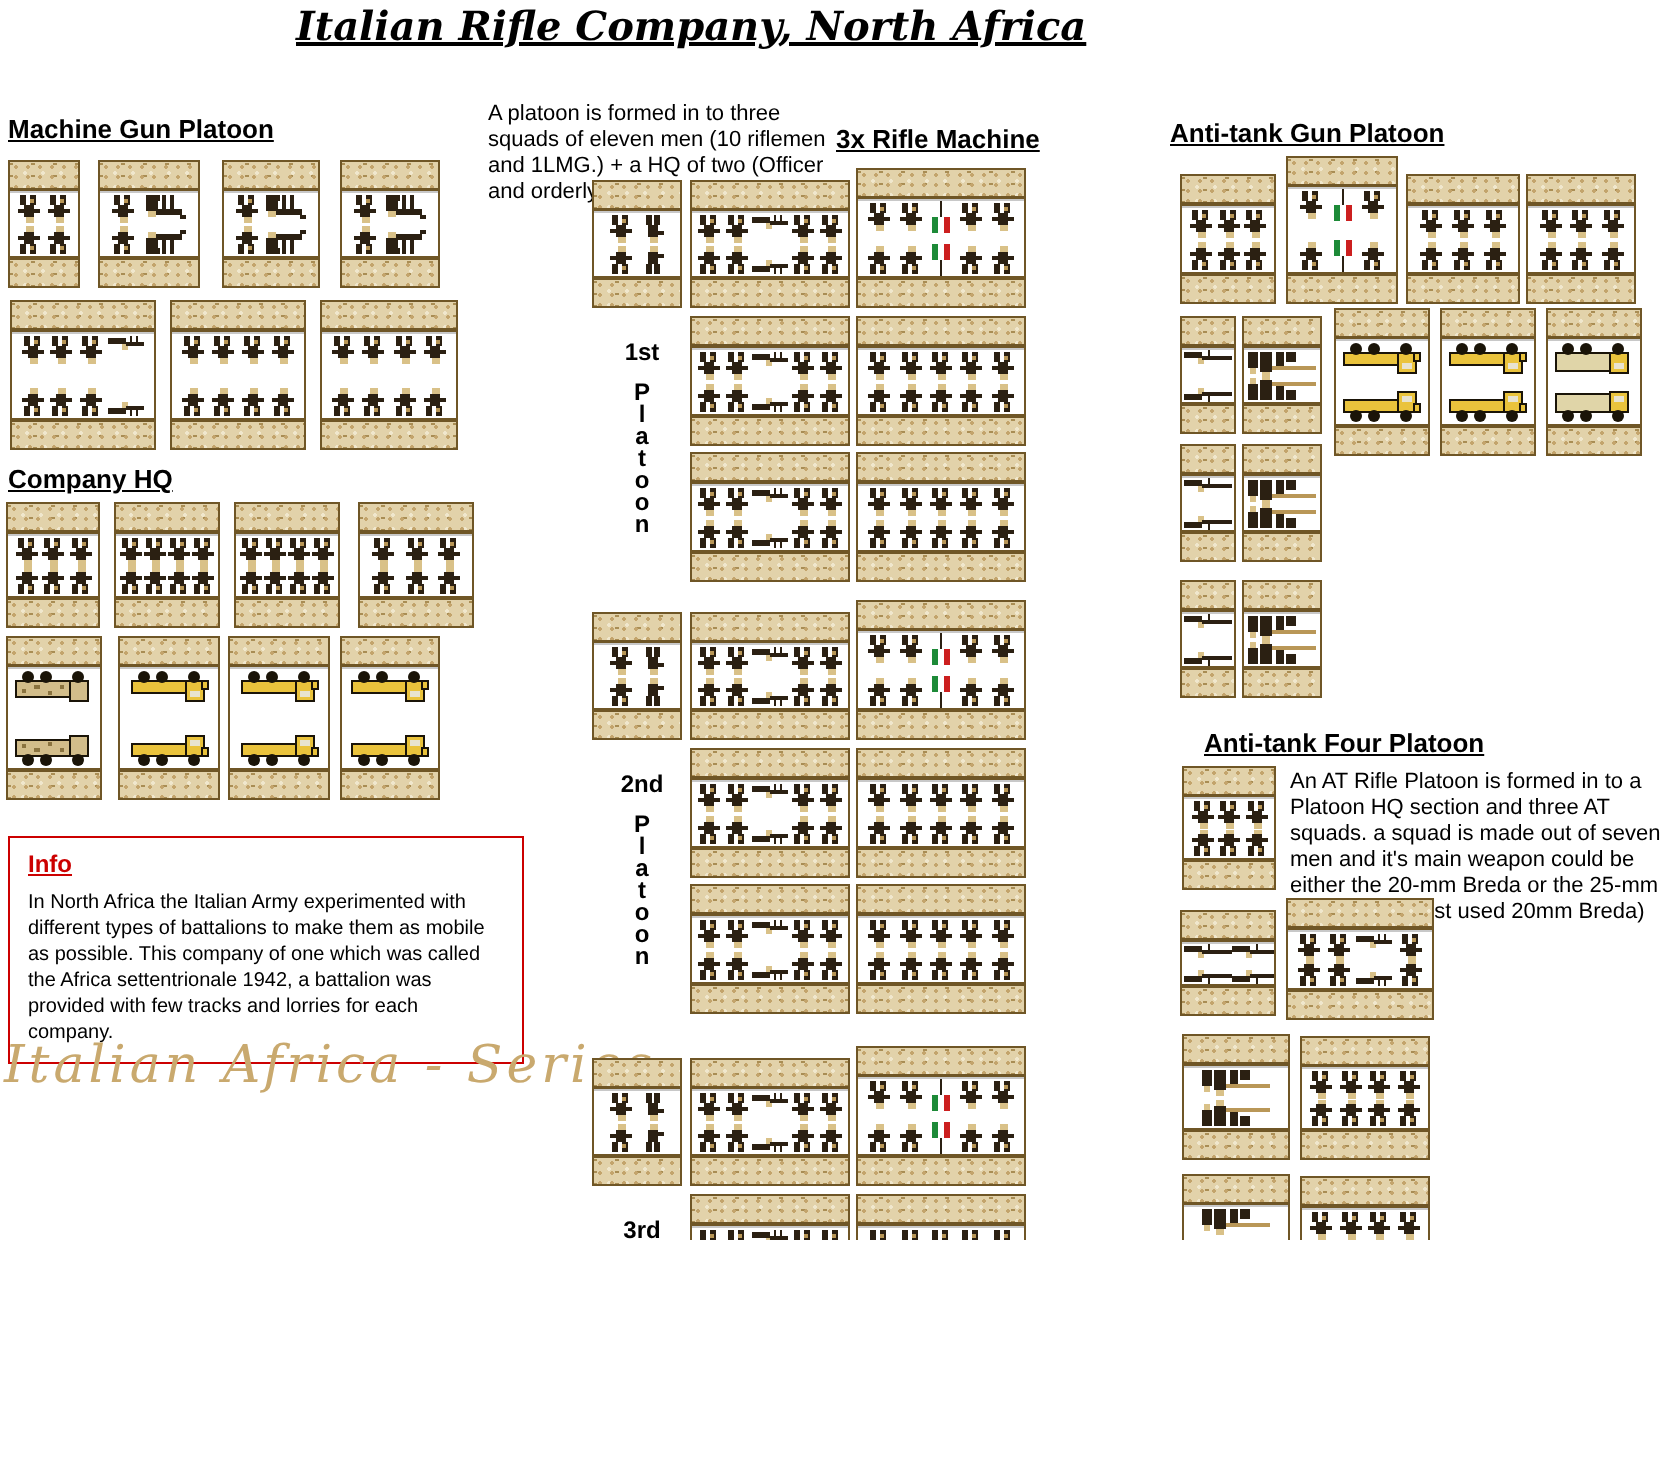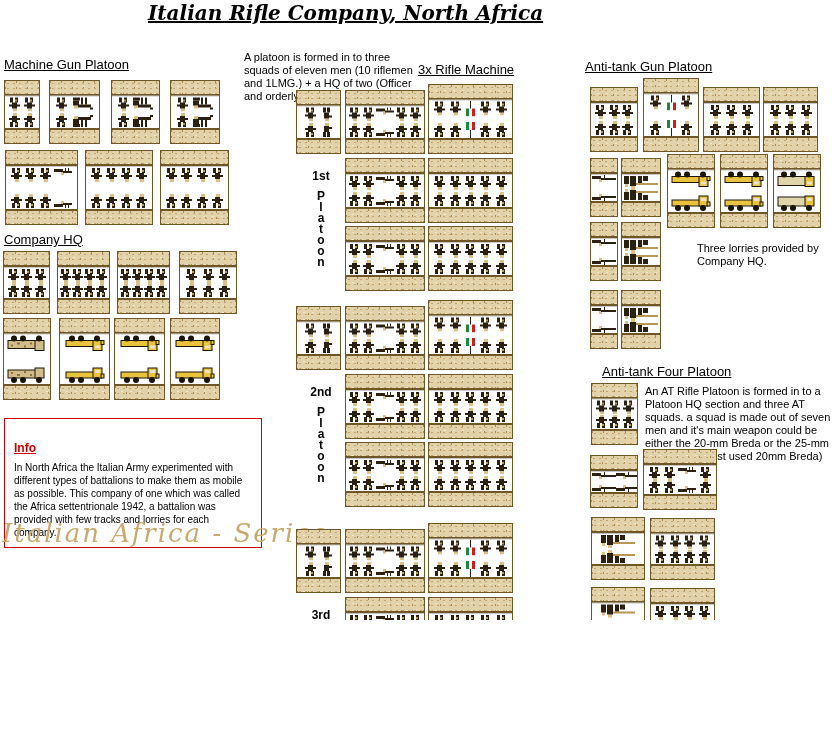--- a/index.html
+++ b/index.html
@@ -1,23 +1,23 @@
 <!DOCTYPE html>
 <html><head>
 <meta charset="utf-8">
 <style>
   html,body{margin:0;padding:0;background:#fff;}
   .page{position:relative;width:839px;height:620px;background:#fff;overflow:hidden;
         font-family:"Liberation Sans",sans-serif;color:#000;}
   .title{position:absolute;left:148px;top:1px;width:390px;text-align:center;
          font-family:"DejaVu Serif",serif;font-style:italic;font-weight:bold;
          font-size:20px;text-decoration:underline;white-space:nowrap;}
-  .h{position:absolute;font-weight:normal;font-size:13px;text-decoration:underline;white-space:nowrap;}
+  .h{position:absolute;font-weight:bold;font-size:13px;text-decoration:underline;white-space:nowrap;}
   .txt{position:absolute;font-size:11px;line-height:13px;}
-  .info-box{position:absolute;left:4px;top:418px;width:242px;border:1px solid #cc0000;padding:20px 7px 2px 7px;}
+  .info-box{position:absolute;left:4px;top:418px;width:242px;border:1px solid #cc0000;padding:4px 7px 2px 7px;}
   .info-h{color:#cc0000;font-weight:bold;font-size:12px;text-decoration:underline;margin:2px 0 6px 2px;}
   .info-box p{font-size:10px;line-height:13px;margin:0 0 6px 2px;}
   .series{position:absolute;left:2px;top:518px;font-family:"DejaVu Serif",serif;font-style:italic;
           font-size:26px;color:#c9a96e;letter-spacing:2px;white-space:nowrap;}
   .ord{position:absolute;width:34px;text-align:center;font-weight:bold;font-size:12px;}
   .vword{position:absolute;left:307px;width:28px;text-align:center;font-weight:bold;font-size:12px;
          line-height:11px;white-space:pre-line;}
   .tile{position:absolute;border:1px solid #6f5626;background:#fff;box-sizing:border-box;
         display:flex;flex-direction:column;}
   .sand-band{height:13px;flex:0 0 13px;background-color:#e2d2aa;
@@ -71,21 +71,20 @@
   <div class="ord" style="left:304px;top:608px">3rd</div>
   <div class="vword" style="top:630px">P
 l
 a
 t
 o
 o
 n</div>
 
   <div class="h" style="left:585px;top:59px">Anti-tank Gun Platoon</div>
-  <div class="txt" style="left:697px;top:242px;width:132px">Three lorries provided by Company HQ.</div>
 
   <div class="h" style="left:602px;top:364px">Anti-tank Four Platoon</div>
   <div class="txt" style="left:645px;top:385px;width:194px">An AT Rifle Platoon is formed in to a Platoon HQ section and three AT squads. a squad is made out of seven men and it's main weapon could be either the 20-mm Breda or the 25-mm Solothurn. (Most used 20mm Breda)</div>
 <div class="tile" style="left: 4px; top: 80px; width: 36px; height: 64px;">
       <div class="sand-band sand-t"></div>
       <div class="mid">
         <div class="srow flip">
           <svg width="11" height="15">
             <rect x="4" width="4" height="3" fill="#d9c188"></rect>
             <rect x="3" y="3" width="5" height="6" fill="#2b2012"></rect>

